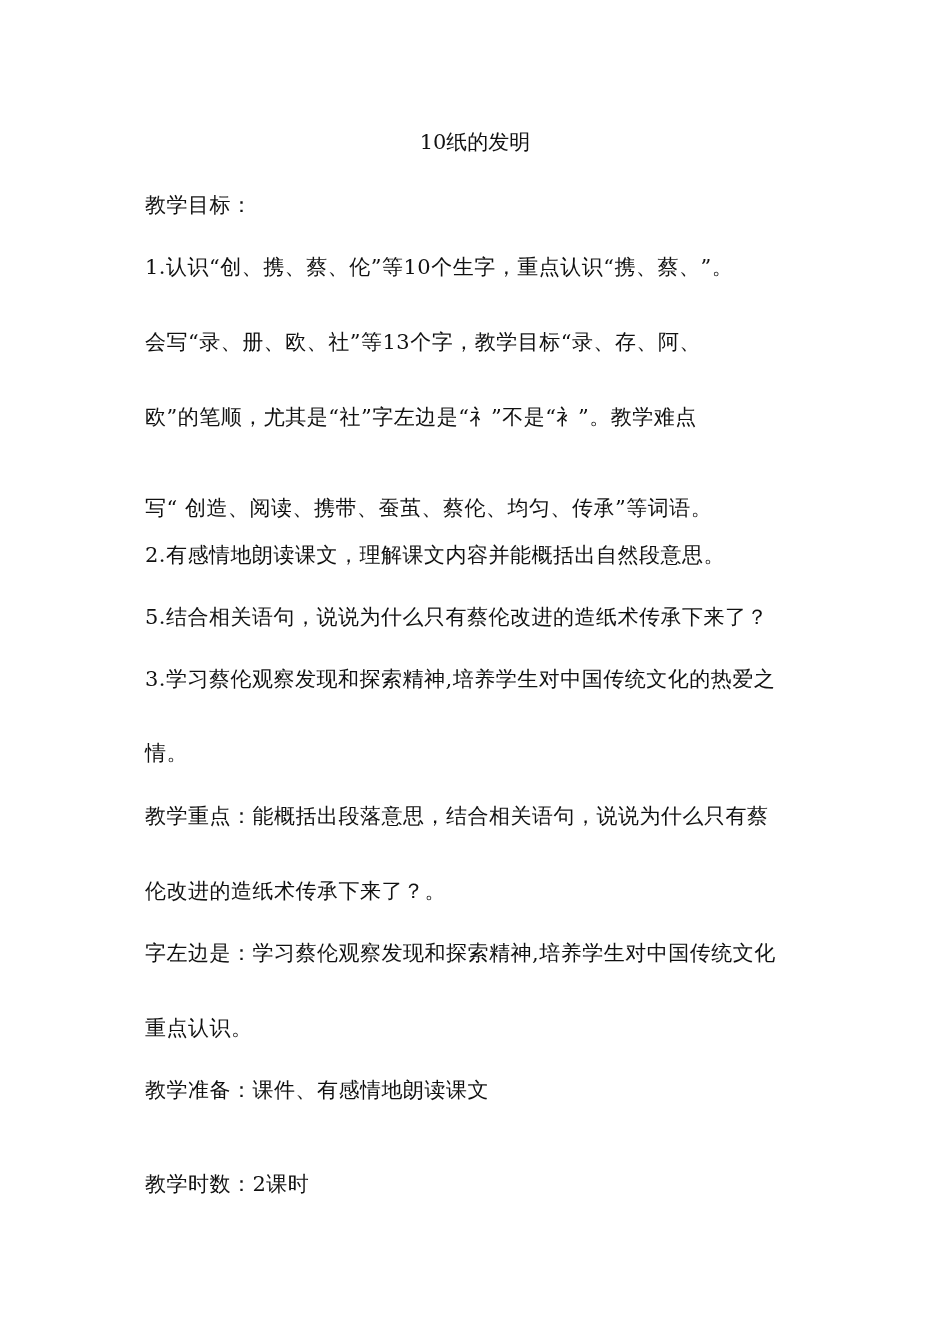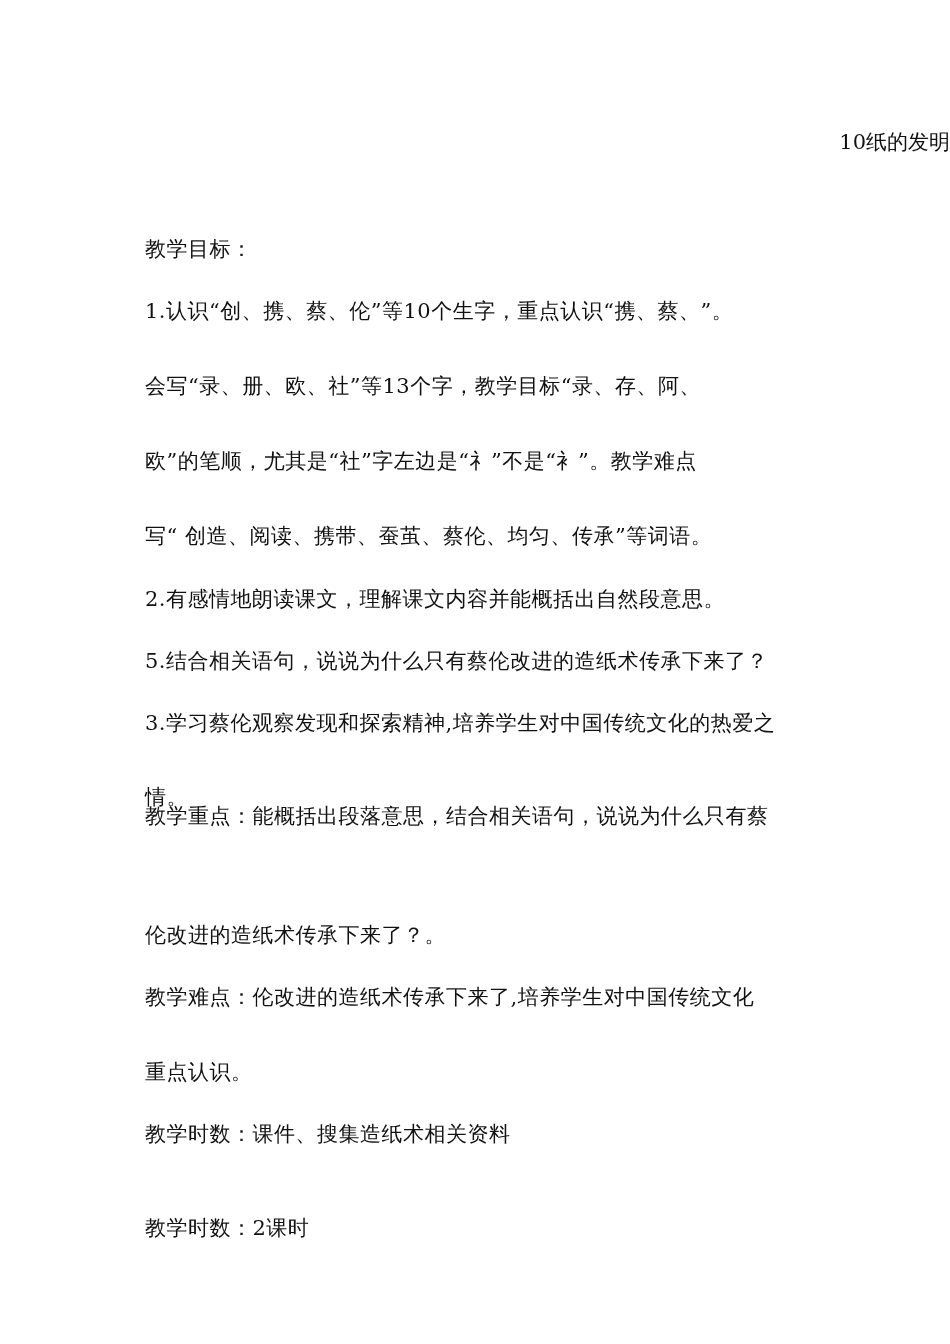--- a/index.html
+++ b/index.html
@@ -1,31 +1,31 @@
 <!DOCTYPE html>
 <html><head>
 <meta charset="utf-8">
 <style>
   html, body { margin:0; padding:0; background:#ffffff; }
   body { width:950px; height:1344px; position:relative; overflow:hidden;
     font-family:"DejaVu Serif","Liberation Serif",serif; color:#111; }
-  .line { position:absolute; left:145px; font-size:21px; white-space:nowrap; line-height:24px; letter-spacing:0.5px;margin-top:44px; }
-  .title { position:absolute; left:0; width:950px; text-align:right; top:130px; font-size:21px; line-height:24px; }
+  .line { position:absolute; left:145px; font-size:21px; white-space:nowrap; line-height:24px; letter-spacing:0.5px; }
+  .title { position:absolute; left:0; width:950px; text-align:center; top:130px; font-size:21px; line-height:24px; }
 </style>
 </head>
 <body>
 
 <div class="title">10纸的发明</div>
 <div class="line" style="top:193px">教学目标：</div>
 <div class="line" style="top:255px">1.认识“创、携、蔡、伦”等10个生字，重点认识“携、蔡、”。</div>
 <div class="line" style="top:330px">会写“录、册、欧、社”等13个字，教学目标“录、存、阿、</div>
 <div class="line" style="top:405px">欧”的笔顺，尤其是“社”字左边是“礻”不是“衤”。教学难点</div>
-<div class="line" style="top:480px">写“ 创造、阅读、携带、蚕茧、蔡伦、均匀、传承”等词语。</div>
+<div class="line" style="top:496px">写“ 创造、阅读、携带、蚕茧、蔡伦、均匀、传承”等词语。</div>
 <div class="line" style="top:543px">2.有感情地朗读课文，理解课文内容并能概括出自然段意思。</div>
 <div class="line" style="top:605px">5.结合相关语句，说说为什么只有蔡伦改进的造纸术传承下来了？</div>
 <div class="line" style="top:667px">3.学习蔡伦观察发现和探索精神,培养学生对中国传统文化的热爱之</div>
 <div class="line" style="top:741px">情。</div>
-<div class="line" style="top:760px">教学重点：能概括出段落意思，结合相关语句，说说为什么只有蔡</div>
+<div class="line" style="top:804px">教学重点：能概括出段落意思，结合相关语句，说说为什么只有蔡</div>
 <div class="line" style="top:879px">伦改进的造纸术传承下来了？。</div>
-<div class="line" style="top:941px">教学难点：伦改进的造纸术传承下来了,培养学生对中国传统文化</div>
+<div class="line" style="top:941px">字左边是：学习蔡伦观察发现和探索精神,培养学生对中国传统文化</div>
 <div class="line" style="top:1016px">重点认识。</div>
-<div class="line" style="top:1078px">教学时数：课件、搜集造纸术相关资料</div>
+<div class="line" style="top:1078px">教学准备：课件、有感情地朗读课文</div>
 <div class="line" style="top:1172px">教学时数：2课时</div>
 
 </body></html>

